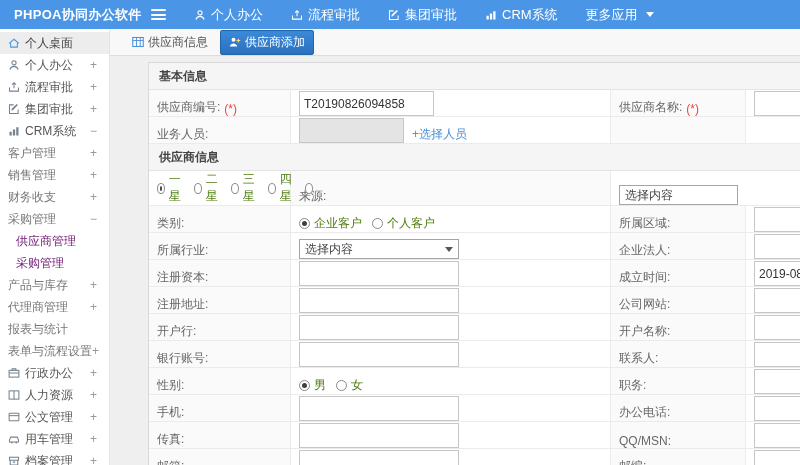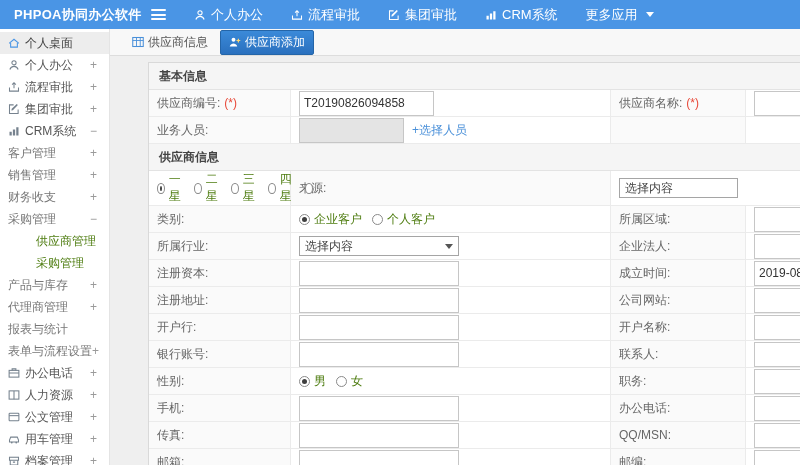--- a/index.html
+++ b/index.html
@@ -26,37 +26,37 @@
   
   .sidebar{
     position:absolute;left:0;top:29px;bottom:0;width:110px;
     background:#fff;border-right:1px solid #e4e4e4;box-sizing:border-box;
     padding-top:3px;overflow:hidden;
   }
   .side-item{display:flex;align-items:center;height:22px;padding:0 12px 0 8px;color:#555;cursor:pointer;white-space:nowrap}
   .side-item .ico{margin-right:5px;color:#76828e}
   .side-item .tog{margin-left:auto;color:#9a9a9a;font-size:12px}
   .side-item.l2{color:#777}
-  .side-item.l3{padding-left:36px;color:#4d7c0f}
+  .side-item.l3{padding-left:16px;color:#701a75}
   .side-item.active{background:#ededed;color:#444}
   .side-item.active .ico{color:#4a95e5}
 
   
   .main{position:absolute;left:110px;top:29px;right:0;bottom:0;background:#efefef;overflow:hidden}
   .tabsbar{height:26px;background:#f8f8f8;border-bottom:1px solid #ddd;display:flex;align-items:center;padding-left:22px}
   .tab{display:flex;align-items:center;gap:4px;font-size:12px;color:#555;margin-right:12px;cursor:pointer;white-space:nowrap}
   .tab .ico{color:#4a90d9}
   .tab.active{background:linear-gradient(var(--c-activetab,#3b8ad9),#2a70be);color:#fff;padding:3px 8px;border-radius:2px;border:1px solid #2465a8}
   .tab.active .ico{color:#fff}
 
   
   .panel{margin:6px 0 0 38px;width:1010px;background:#fff;border:1px solid #d9d9d9;box-sizing:border-box}
   .sechead{height:26px;display:flex;align-items:center;padding:0 10px;background:#f5f5f5;border-bottom:1px solid #e3e3e3;font-weight:bold;color:#444}
   .frow{display:grid;grid-template-columns:142px 320px 135px 1fr;border-bottom:1px solid #ebebeb;min-height:26px}
-  .cell{display:flex;align-items:center;padding:0 8px;min-height:26px;box-sizing:border-box}
+  .cell{display:flex;align-items:flex-end;padding:0 8px;min-height:26px;box-sizing:border-box}
   .lblc{background:#fafafa;border-right:1px solid #ebebeb;color:#666}
   .fldc{border-right:1px solid #ebebeb}
   .fldc.f2{border-right:none}
   .lbl{white-space:nowrap}
   .req{color:var(--c-required,#e84a3a);margin-left:4px}
   .tin{height:25px;border:1px solid #c6c6c6;font-family:inherit;font-size:12px;padding:0 4px;color:#333;box-sizing:border-box;background:#fff}
   .tin.gray{background:#e4e4e4}
   .lnk{color:var(--c-link,#4a90d9);margin-left:8px;cursor:pointer;white-space:nowrap}
   .sel{height:20px;border:1px solid #a5a5a5;display:flex;align-items:center;justify-content:space-between;padding:0 5px;background:#fff;box-sizing:border-box;color:#444;cursor:pointer}
   .car{width:0;height:0;border-left:4px solid transparent;border-right:4px solid transparent;border-top:5px solid #555}
@@ -207,21 +207,21 @@
       <span>表单与流程设置</span>
       <span class="tog">+</span>
     </div>
     <div class="side-item l1">
       <span class="ico">
         <svg width="12" height="12" viewBox="0 0 16 16">
           <rect x="1.5" y="4.5" width="13" height="9" fill="none" stroke="currentColor" stroke-width="1.4"></rect>
           <path d="M5.5 4.5v-2h5v2M1.5 8h13" fill="none" stroke="currentColor" stroke-width="1.4"></path>
         </svg>
       </span>
-      <span>办公电话</span>
+      <span>行政办公</span>
       <span class="tog">+</span>
     </div>
     <div class="side-item l1">
       <span class="ico">
         <svg width="12" height="12" viewBox="0 0 16 16">
           <rect x="1.5" y="2.5" width="13" height="11" fill="none" stroke="currentColor" stroke-width="1.4"></rect>
           <path d="M8 2.5v11" fill="none" stroke="currentColor" stroke-width="1.4"></path>
         </svg>
       </span>
       <span>人力资源</span>

